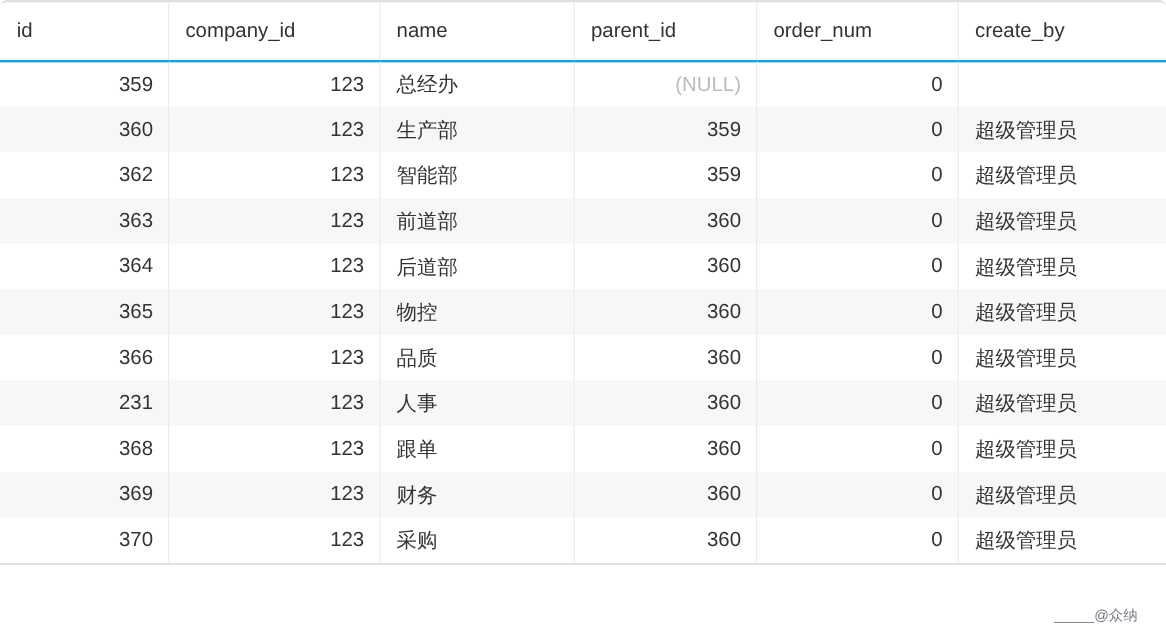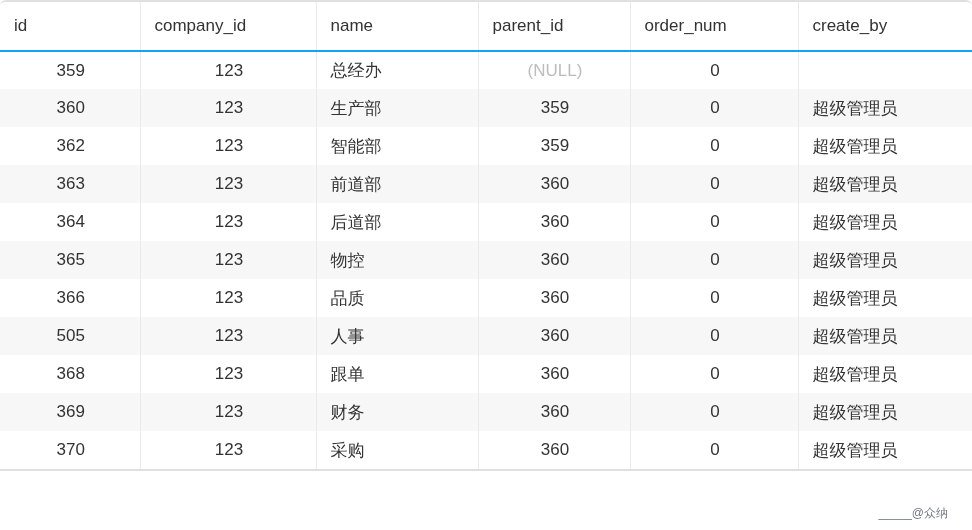--- a/index.html
+++ b/index.html
@@ -53,21 +53,21 @@
       padding: 7px 12px 7px 14px;
       border-right: 1px solid #eaeaea;
       vertical-align: middle;
       white-space: nowrap;
       overflow: hidden;
     }
     tbody td:last-child {
       border-right: none;
     }
     .col-id, .col-company, .col-parent, .col-order {
-      text-align: center;
+      text-align: right;
     }
     .col-name, .col-createby {
       text-align: left;
     }
     .null-val {
       color: #bcbcbc;
     }
     col.c-id { width: 140px; }
     col.c-company { width: 176px; }
     col.c-name { width: 162px; }
@@ -158,21 +158,21 @@
         </tr>
         <tr>
           <td class="col-id">366</td>
           <td class="col-company">123</td>
           <td class="col-name">品质</td>
           <td class="col-parent">360</td>
           <td class="col-order">0</td>
           <td class="col-createby">超级管理员</td>
         </tr>
         <tr>
-          <td class="col-id">505</td>
+          <td class="col-id">231</td>
           <td class="col-company">123</td>
           <td class="col-name">人事</td>
           <td class="col-parent">360</td>
           <td class="col-order">0</td>
           <td class="col-createby">超级管理员</td>
         </tr>
         <tr>
           <td class="col-id">368</td>
           <td class="col-company">123</td>
           <td class="col-name">跟单</td>

